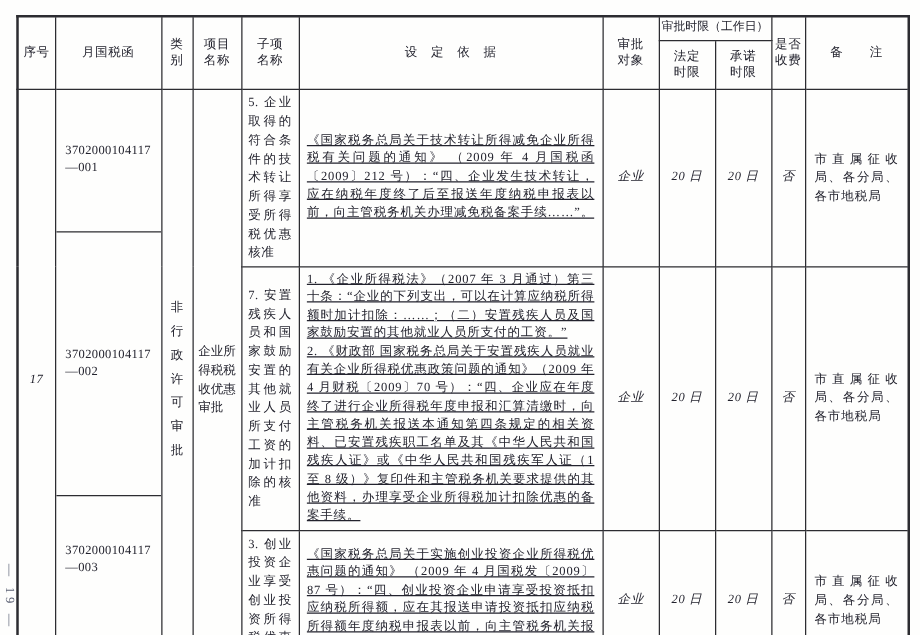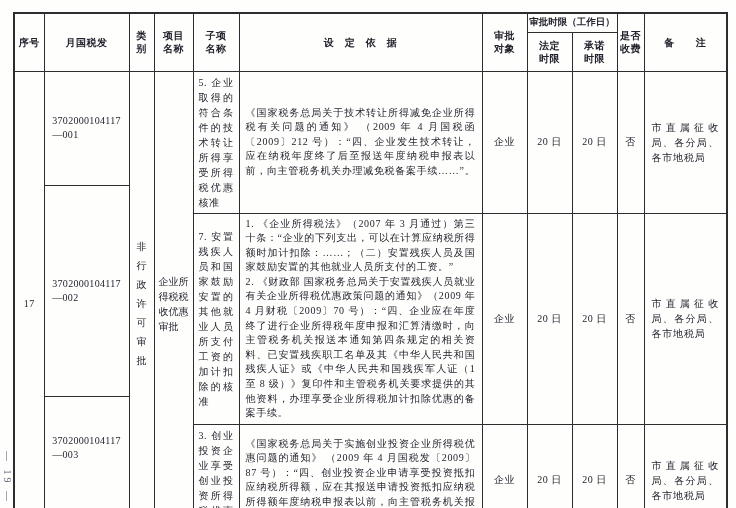--- a/index.html
+++ b/index.html
@@ -33,38 +33,39 @@
     border-collapse: collapse;
     table-layout: fixed;
     border: 2px solid #2c2c31;
   }
   th, td {
     border: 1px solid #2c2c31;
     font-size: 10px;
     overflow: hidden;
   }
   th {
-    font-weight: bold;
+    font-weight: normal;
     vertical-align: middle;
     line-height: 13px;
     white-space: pre-line;
     letter-spacing: 0.5px;
     padding: 0 1px;
   }
   th.group {
     letter-spacing: 0;
     white-space: nowrap;
     font-size: 9.5px;
   }
   td.c {
     text-align: center;
     vertical-align: middle;
     letter-spacing: 0.5px;
     white-space: pre-line;
     line-height: 14px;
+    font-style: italic;
   }
   td.cat {
     text-align: center;
     vertical-align: middle;
     padding: 0 6px;
     line-height: 19px;
     letter-spacing: 0;
   }
   td.pname {
     text-align: justify;
@@ -83,20 +84,21 @@
     letter-spacing: 0.5px;
   }
   td.basis {
     text-align: justify;
     text-justify: inter-ideograph;
     vertical-align: middle;
     padding: 3px 6px;
     line-height: 14.6px;
     letter-spacing: 0.7px;
     white-space: pre-line;
+    text-decoration: underline;
   }
   td.note {
     text-align: justify;
     text-justify: inter-ideograph;
     vertical-align: middle;
     padding: 17px 7px;
     line-height: 15px;
     letter-spacing: 0.8px;
     margin-top: 24px;
   }
@@ -144,21 +146,21 @@
       <col style="width:243px">
       <col style="width:45px">
       <col style="width:45px">
       <col style="width:45px">
       <col style="width:27px">
       <col style="width:83px">
     </colgroup>
     <thead>
       <tr class="hr1">
         <th rowspan="2">序号</th>
-        <th rowspan="2">月国税发</th>
+        <th rowspan="2">月国税函</th>
         <th rowspan="2">类
 别</th>
         <th rowspan="2">项目
 名称</th>
         <th rowspan="2">子项
 名称</th>
         <th rowspan="2">设　定　依　据</th>
         <th rowspan="2">审批
 对象</th>
         <th colspan="2" class="group">审批时限（工作日）</th>

